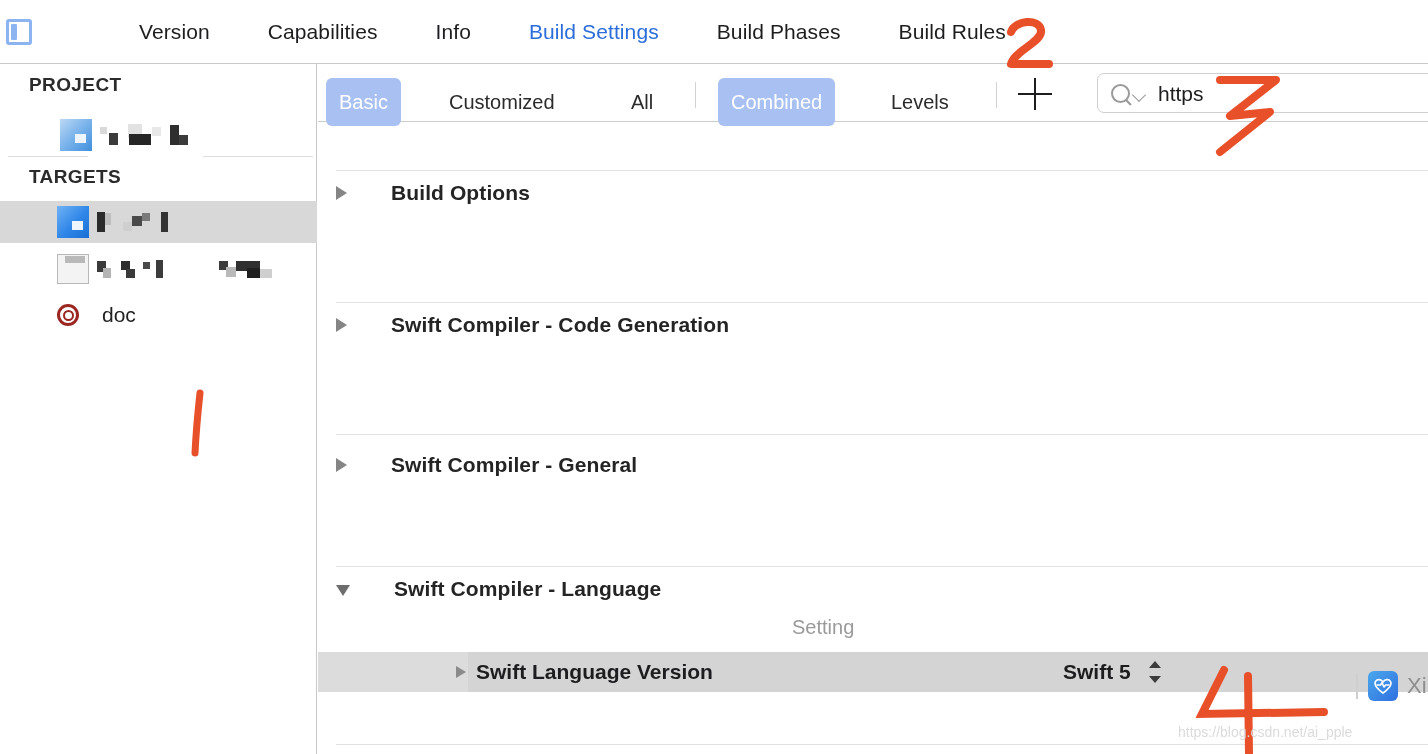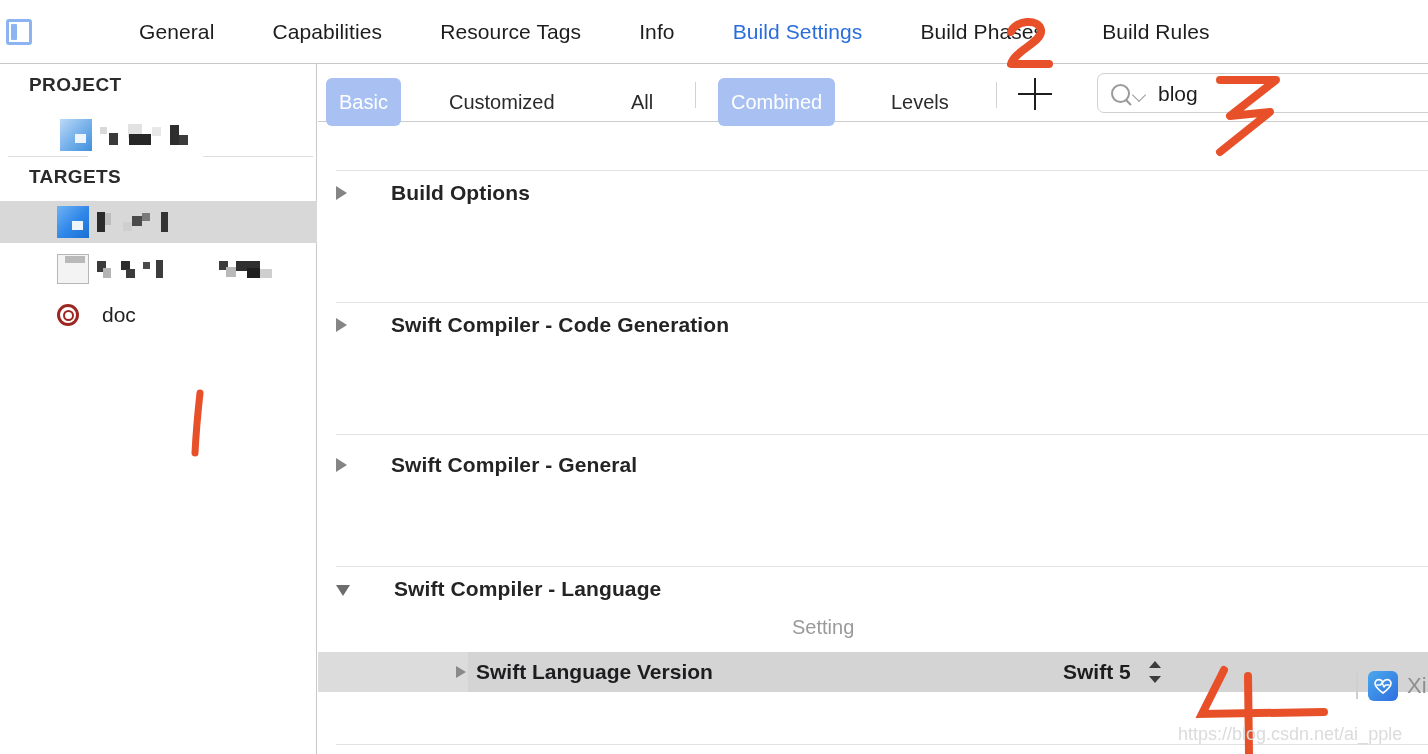--- a/index.html
+++ b/index.html
@@ -413,41 +413,40 @@
   #wm-text {
     font-size: 22px;
     color: #8e8e8e;
     margin-left: 9px;
     letter-spacing: 0.2px;
   }
   #watermark-url {
     position: absolute;
     left: 1178px;
     top: 724px;
-    font-size: 18px;
+    font-size: 14px;
     color: #dbdbdb;
     white-space: nowrap;
   }
 
   
   .annot {
     position: absolute;
     pointer-events: none;
   }
   .annot svg { display: block; overflow: visible; }
 </style>
 </head>
 <body>
 
 <div id="tabbar">
   <div id="panel-toggle-icon"></div>
   <div id="tab-list">
-    <div class="tab-item">General</div>
+    <div class="tab-item">Version</div>
     <div class="tab-item">Capabilities</div>
-    <div class="tab-item">Resource Tags</div>
     <div class="tab-item">Info</div>
     <div class="tab-item active">Build Settings</div>
     <div class="tab-item">Build Phases</div>
     <div class="tab-item">Build Rules</div>
   </div>
 </div>
 
 <div id="sidebar">
 
   <div class="side-header" id="project-header">PROJECT</div>
@@ -537,21 +536,21 @@
     <div class="seg" style="left:300px;">All</div>
     <div class="vdiv" style="left:377px;"></div>
     <div class="seg on" style="left:400px;">Combined</div>
     <div class="seg" style="left:560px;">Levels</div>
     <div class="vdiv" style="left:678px;"></div>
     <div id="plus-button"></div>
 
     <div id="search-field">
       <span id="search-icon"></span>
       <span id="search-chevron"></span>
-      <span id="search-text">blog</span>
+      <span id="search-text">https</span>
     </div>
   </div>
 
   <div id="settings-list">
 
     <div class="section" style="top:48px;">
       <div class="section-rule" style="top:0;"></div>
       <div class="section-head" style="top:8px;">
         <span class="tri right"></span>
         <span class="section-title">Build Options</span>

